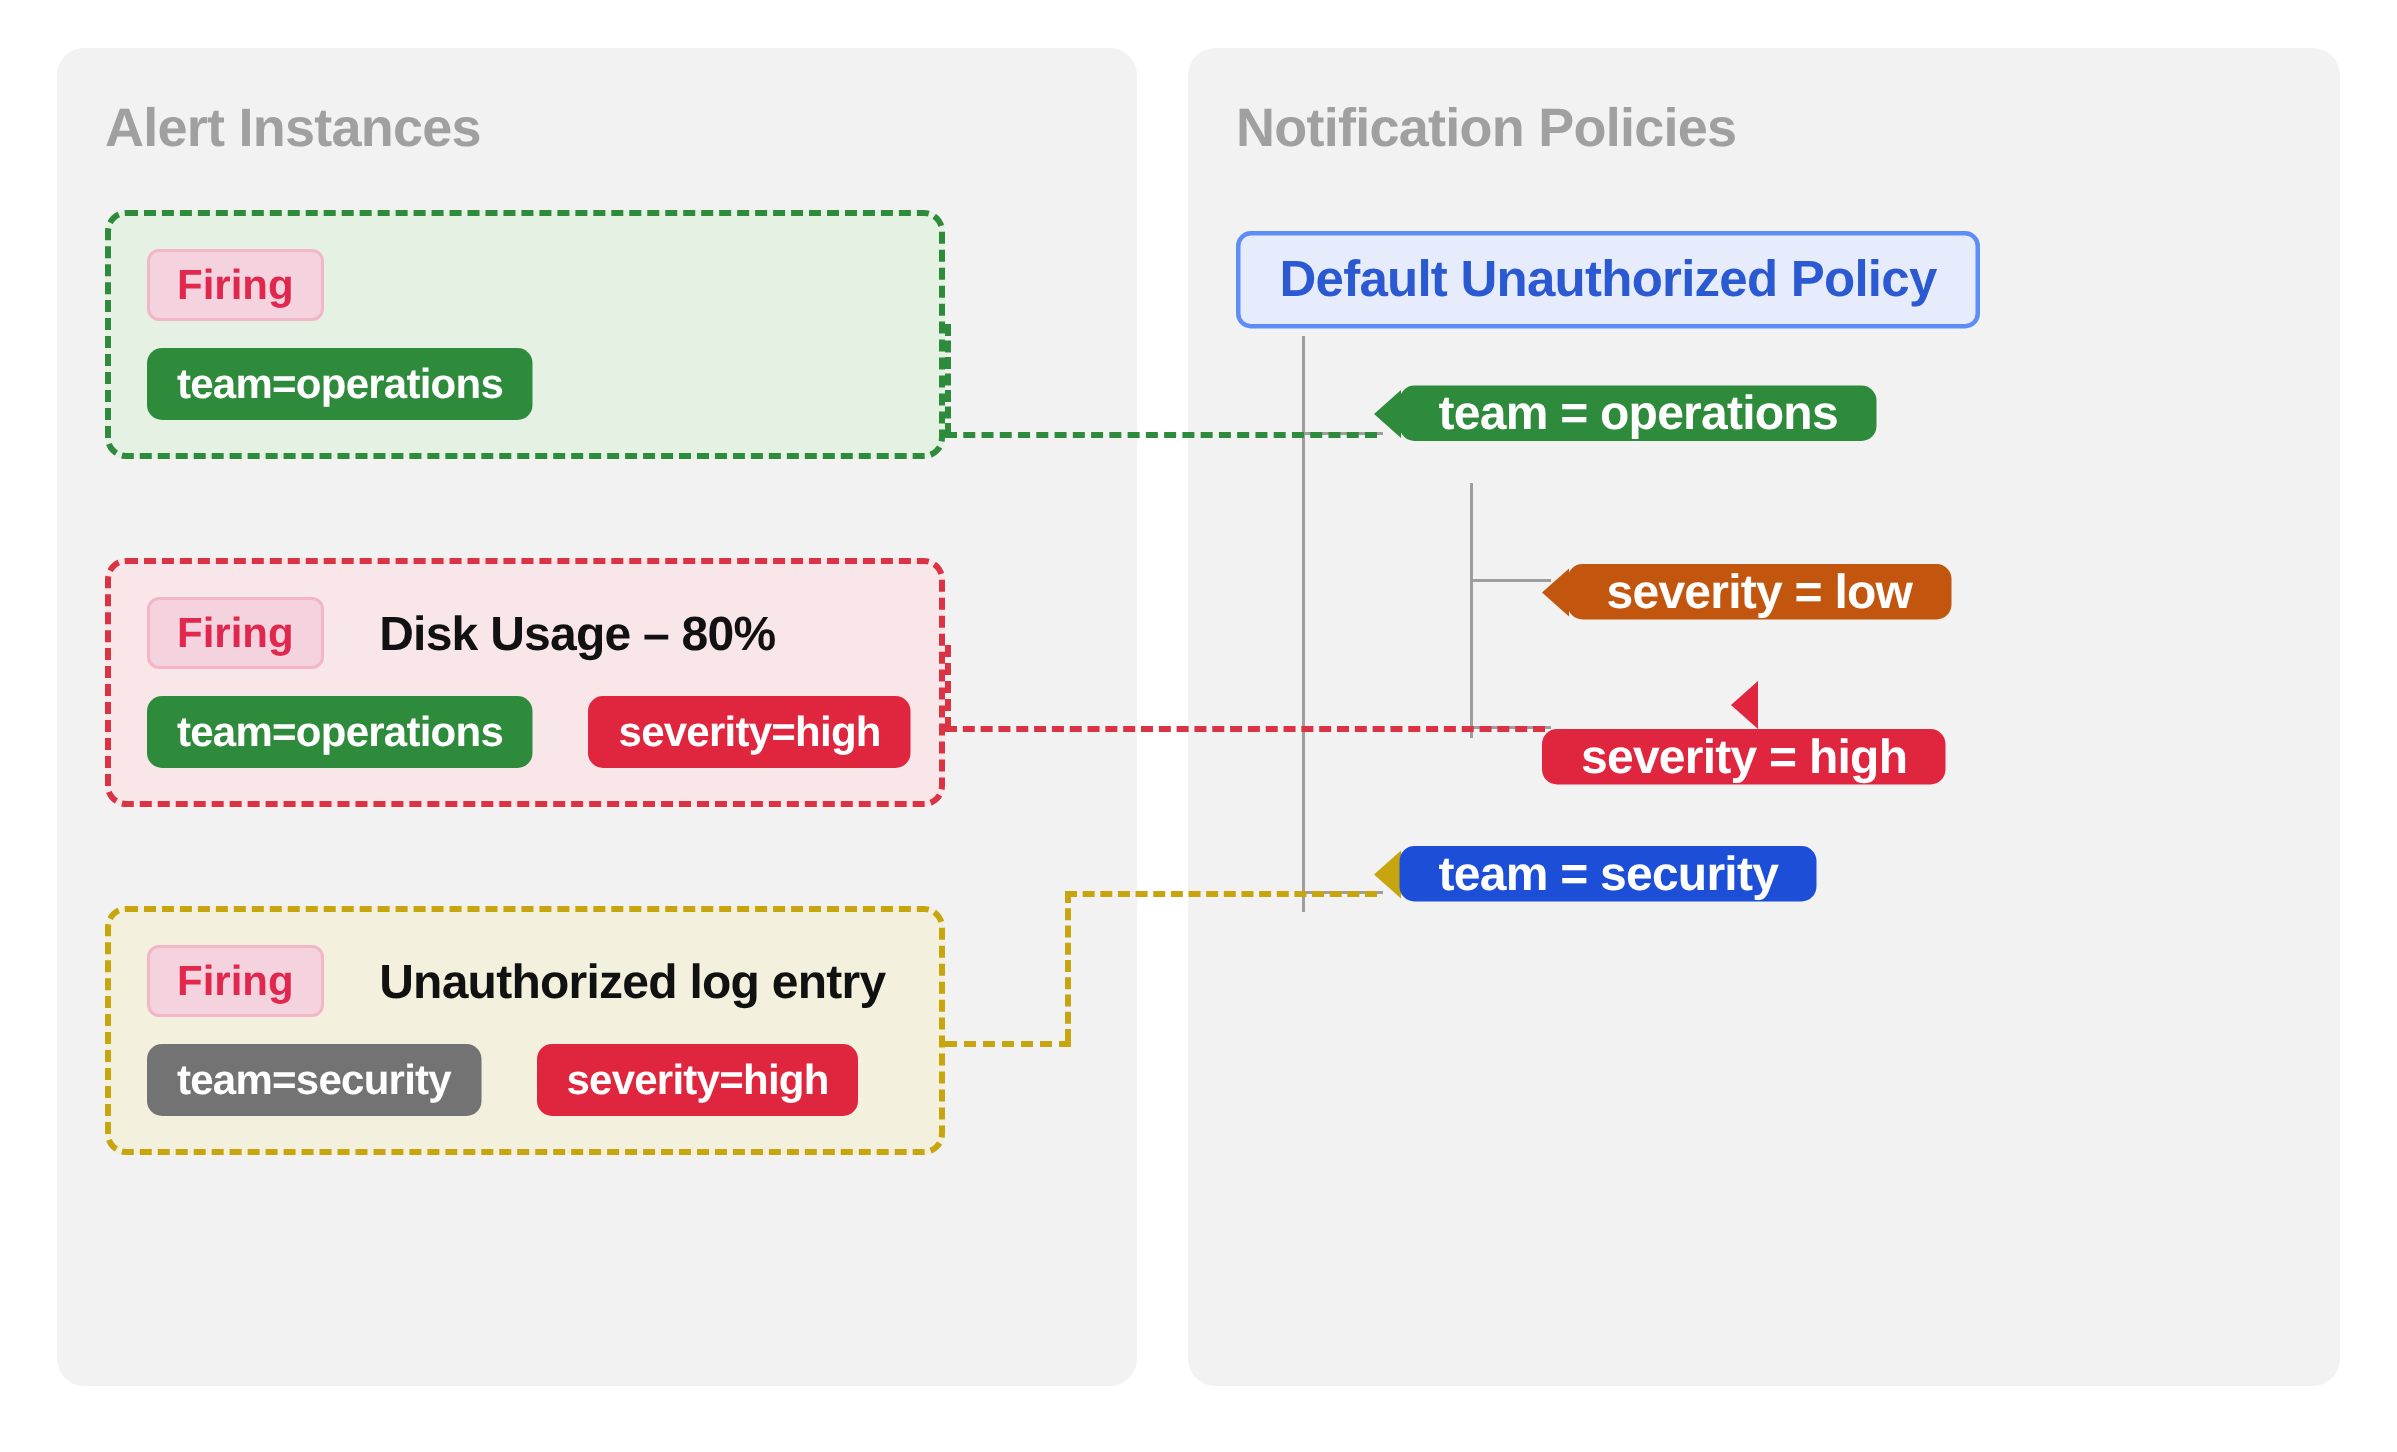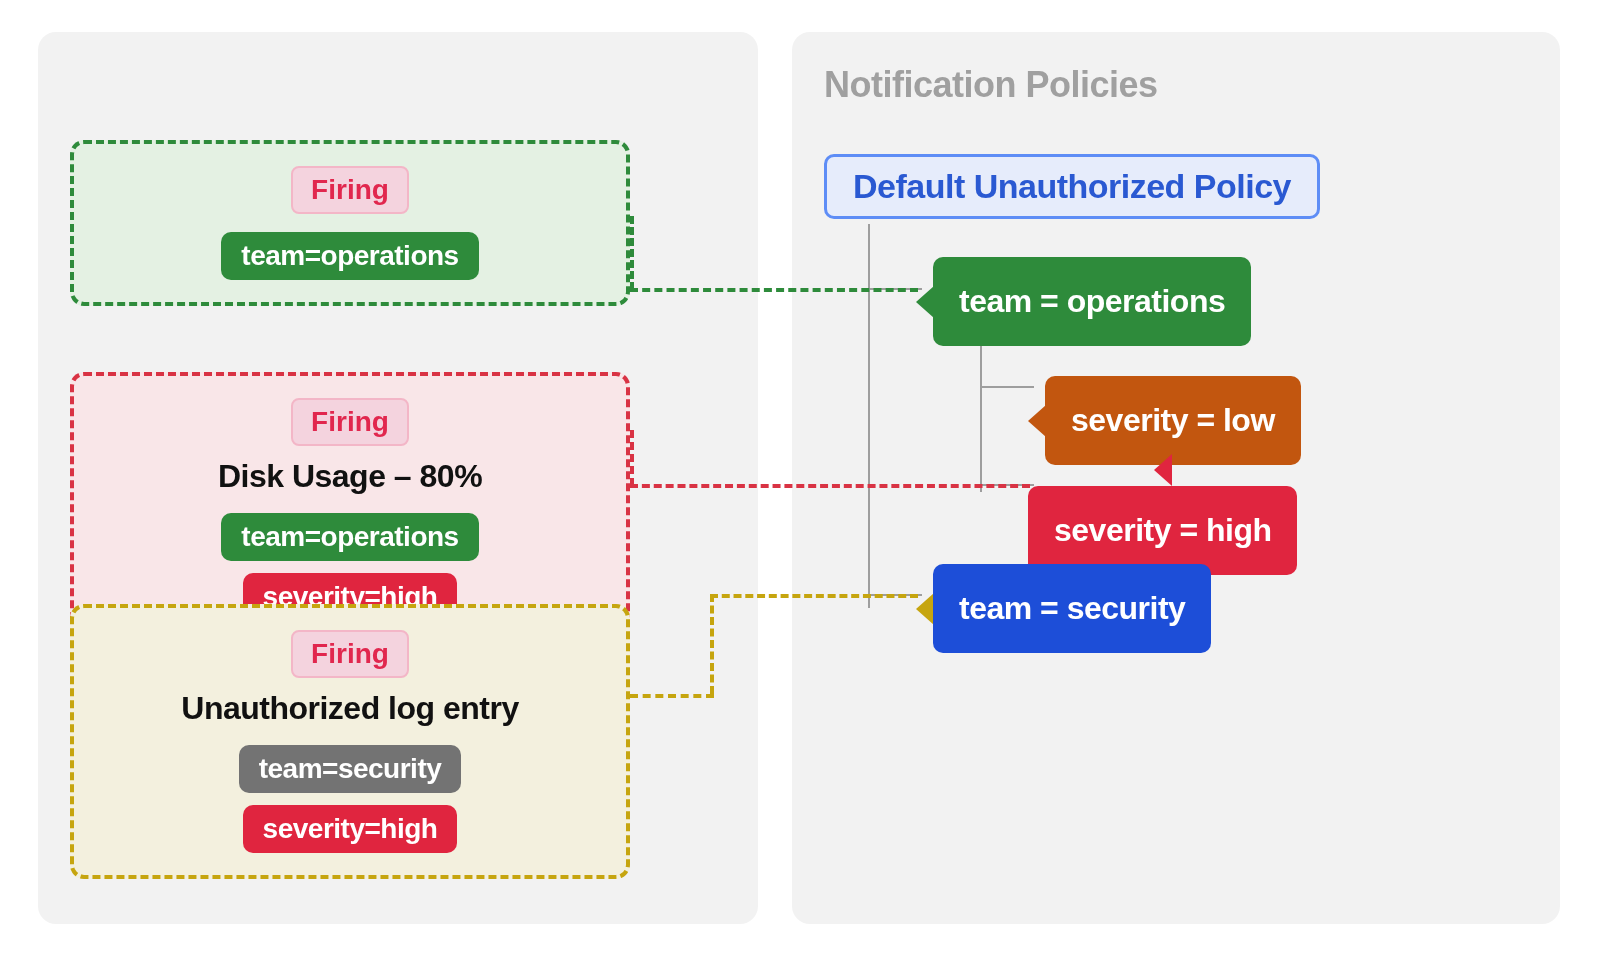--- a/index.html
+++ b/index.html
@@ -38,21 +38,21 @@
   .alert-card {
     position: absolute;
     border: 4px dashed;
     border-radius: 14px;
     padding: 22px 24px;
     width: 560px;
   }
   .alert-green  { border-color: #2e8b3b; background: #e4f1e3; }
   .alert-red    { border-color: #d93344; background: #f9e6e8; }
   .alert-yellow { border-color: #c6a50f; background: #f3f0de; }
-  .alert-row { display: flex; align-items: center; gap: 12px; margin-bottom: 18px; flex-direction: column; }
+  .alert-row { display: flex; align-items: center; gap: 37px; margin-bottom: 18px; }
   .alert-row:last-child { margin-bottom: 0; }
   .firing-tag {
     display: inline-block;
     background: #f4d3de;
     color: #e1274e;
     border: 2px solid #f3b6c7;
     border-radius: 8px;
     padding: 6px 18px;
     font-size: 28px;
     font-weight: 600;
@@ -96,21 +96,21 @@
   .policy-node .notch {
     width: 0; height: 0;
     border-top: 16px solid transparent;
     border-bottom: 16px solid transparent;
     border-right: 18px solid;
     margin-right: -1px;
   }
   .policy-node .body {
     color: #fff;
     border-radius: 10px;
-    padding: 26px 26px;
+    padding: 0 26px;
     font-size: 32px;
     font-weight: 600;
     white-space: nowrap;
     letter-spacing: -0.5px;
   }
   .pn-green  .notch { border-right-color: #2e8b3b; } .pn-green  .body { background: #2e8b3b; }
   .pn-orange .notch { border-right-color: #c2560f; } .pn-orange .body { background: #c2560f; }
   .pn-red    .notch { border-right-color: #e0253f; } .pn-red    .body { background: #e0253f; }
   .pn-yellow .notch { border-right-color: #c6a50f; } .pn-yellow .body { background: #1d4ed8; }
 
@@ -134,20 +134,21 @@
   .dash-h { height: 0; border-top: 4px dashed; }
   .dash-v { width: 0;  border-left: 4px dashed; }
   .d-green  { border-color: #2e8b3b; }
   .d-red    { border-color: #d93344; }
   .d-yellow { border-color: #c6a50f; }
 </style>
 </head>
 <body>
 
 <div class="panel panel-left">
+  <div class="panel-title">Alert Instances</div>
 
   <div class="alert-card alert-green" style="left:32px; top:108px;">
     <div class="alert-row">
       <span class="firing-tag">Firing</span>
     </div>
     <div class="alert-row">
       <span class="label-pill lp-green">team=operations</span>
     </div>
   </div>
 

